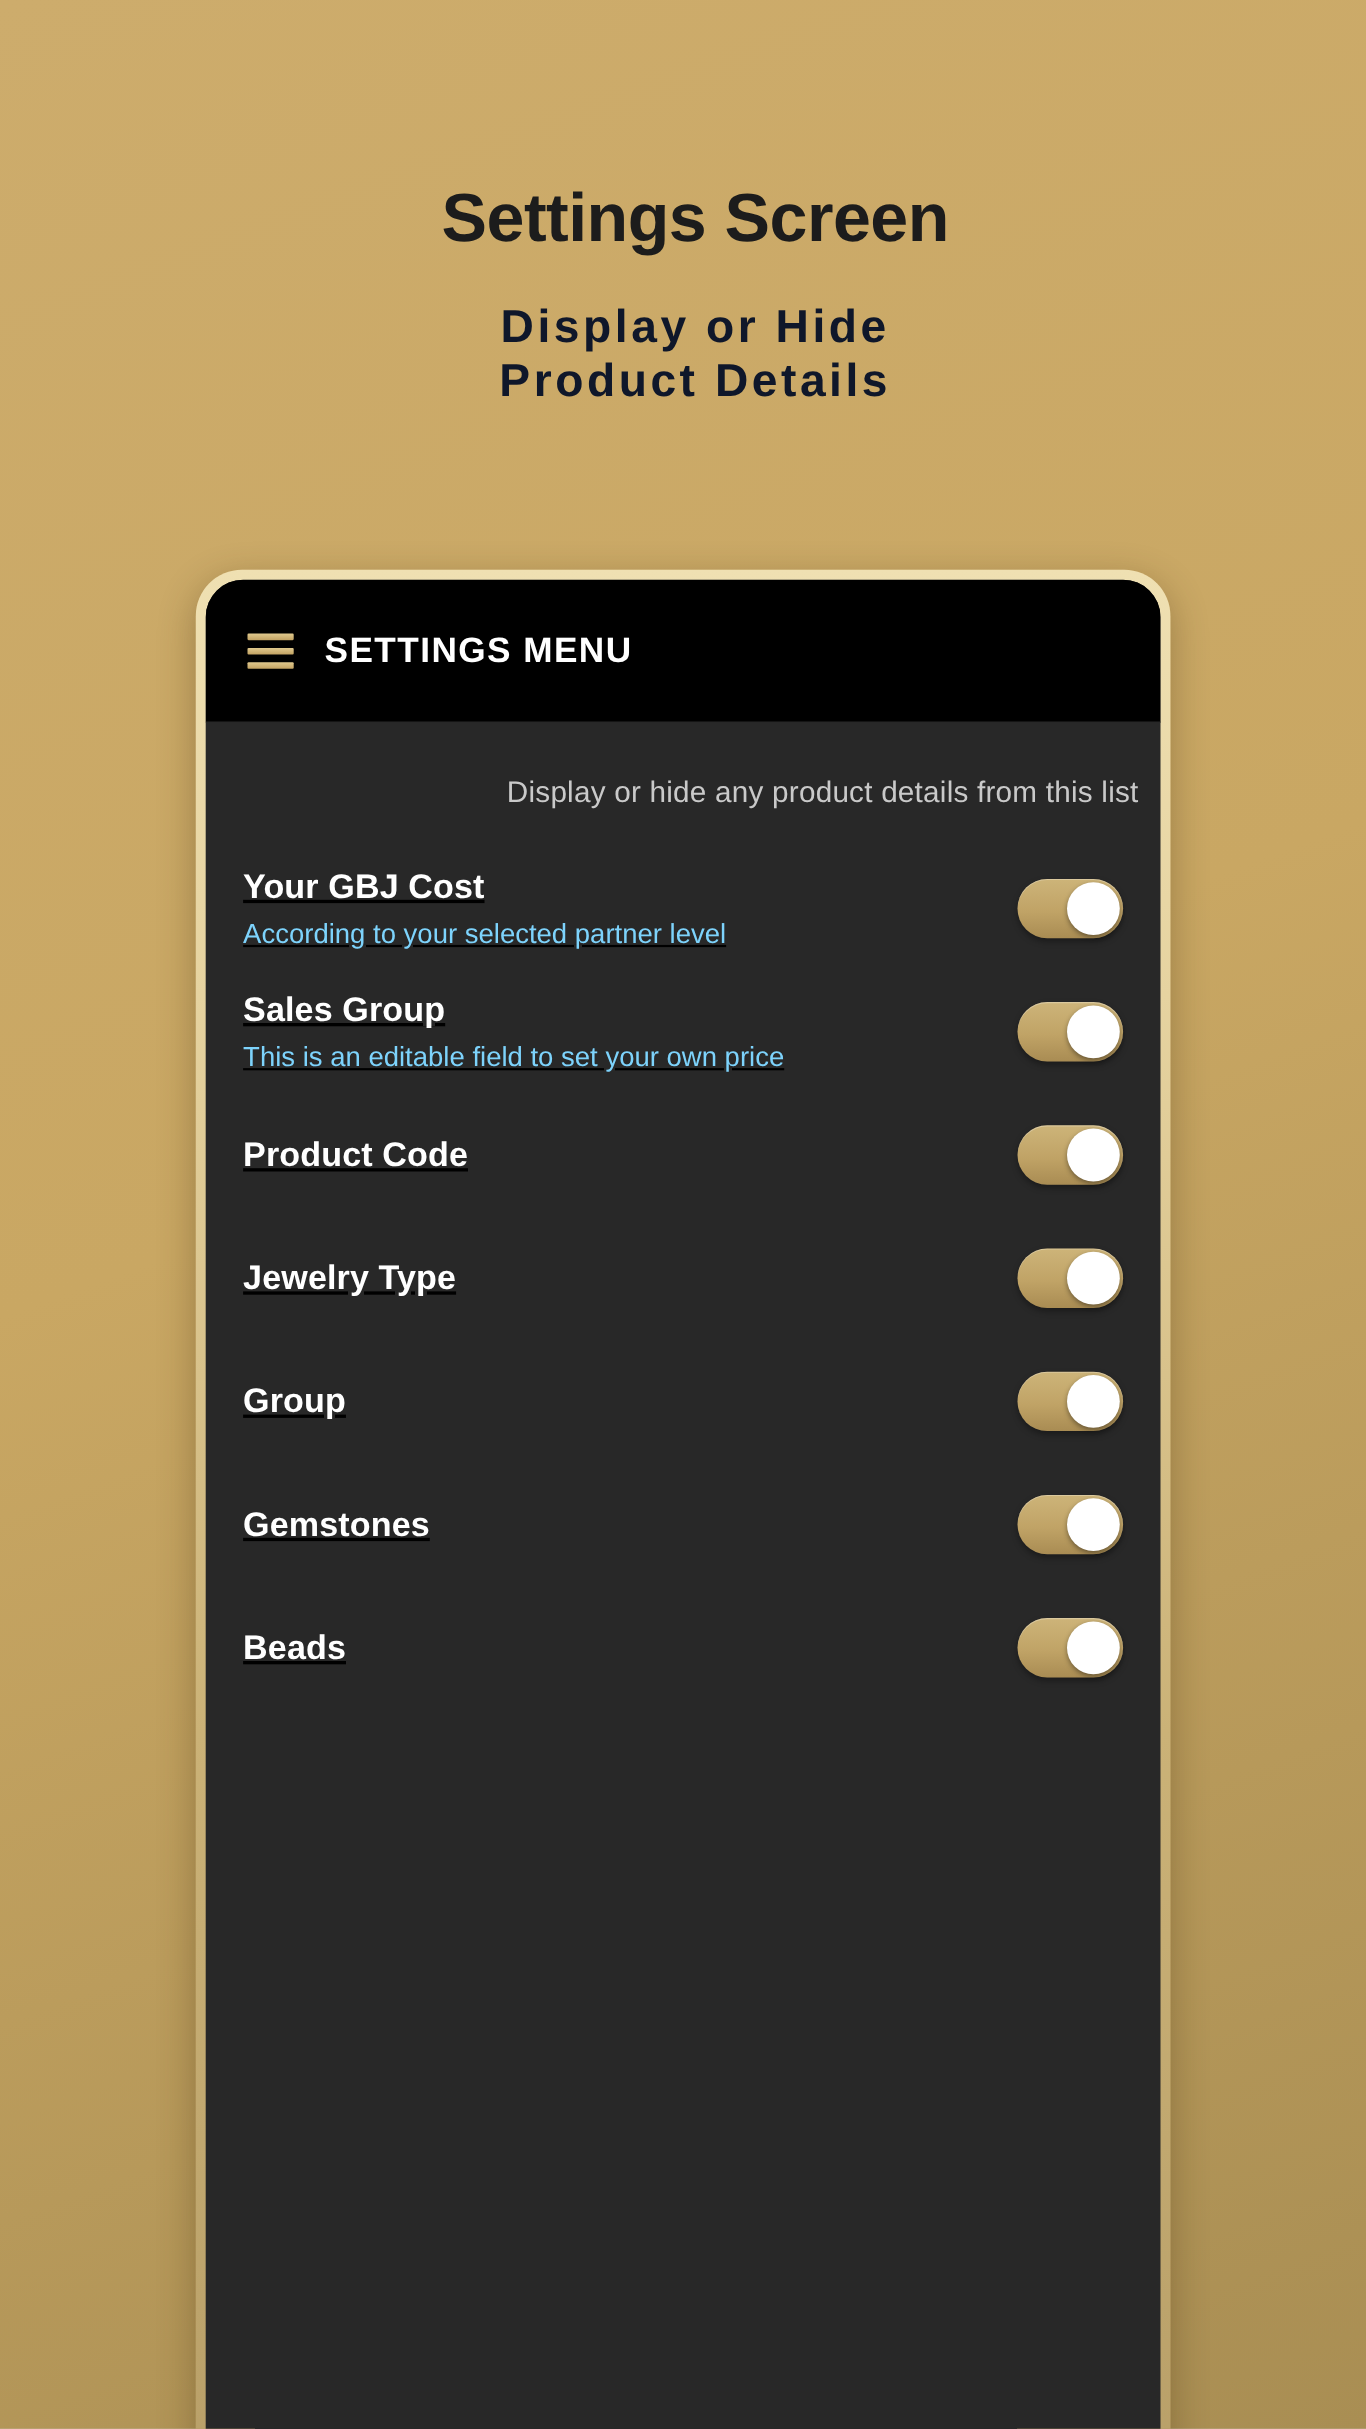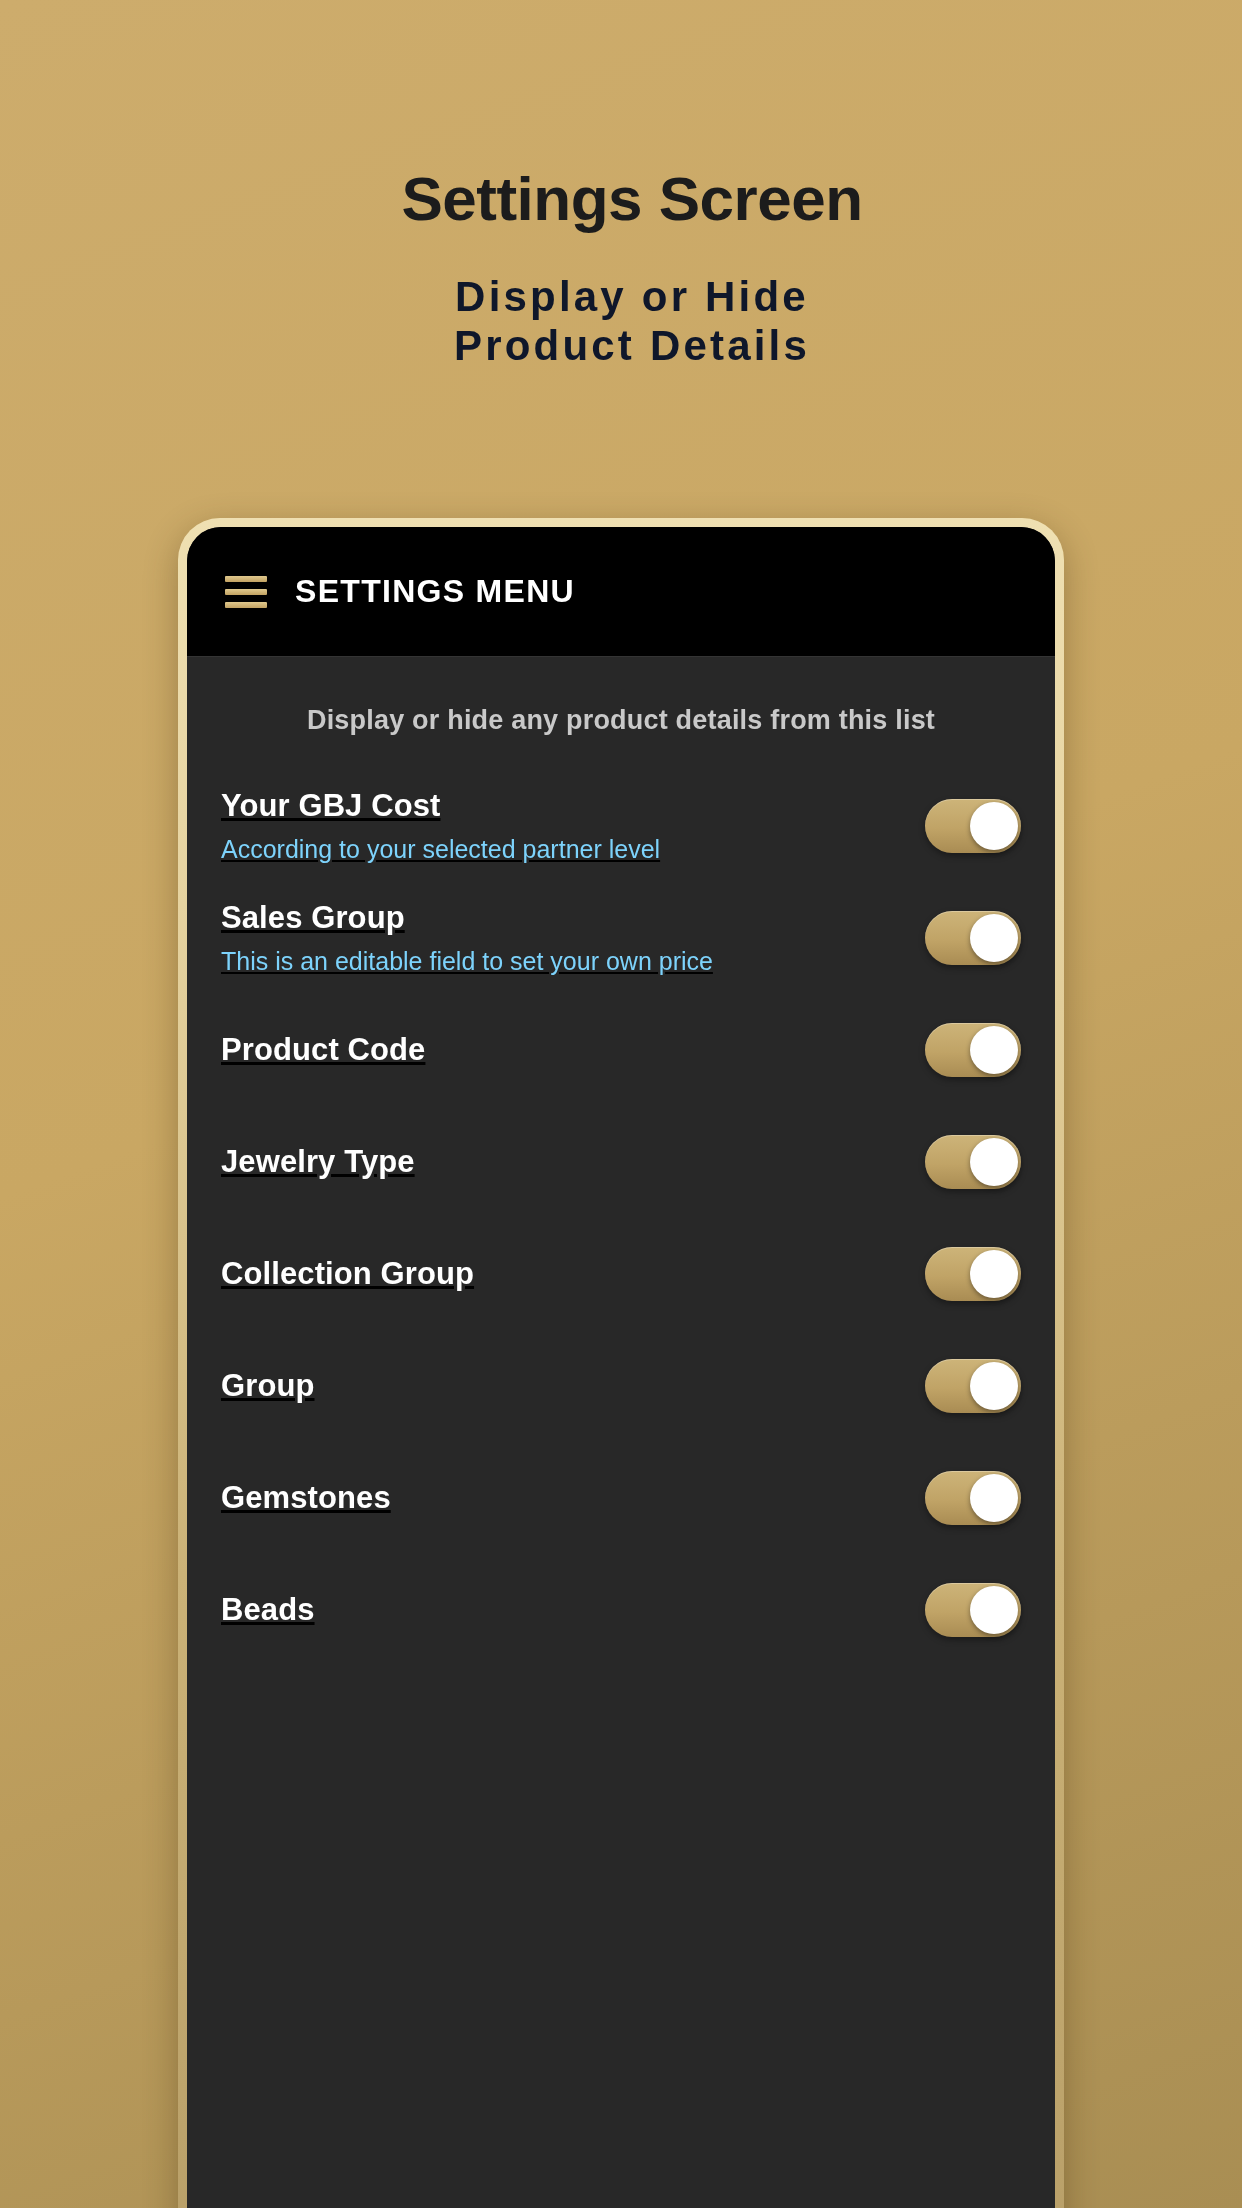--- a/index.html
+++ b/index.html
@@ -70,24 +70,24 @@
   #appbar-title {
     margin-left: 28px;
     color:#ffffff;
     font-size: 32px;
     font-weight: 700;
     letter-spacing: 1.3px;
   }
 
   
   #hint {
-    text-align:center;
+    text-align:right;
     color:#c9c9c9;
     font-size: 27px;
-    font-weight: 700;
+    font-weight: 400;
     padding: 48px 20px 6px 20px;
     letter-spacing: 0.2px;
   }
 
   
   #rows { padding: 28px 34px 0 34px; text-decoration: underline; }
 
   .row {
     display:flex;
     align-items:center;
@@ -189,28 +189,20 @@
         <div class="row">
           <div class="row-text">
             <div class="row-label">Jewelry Type</div>
           </div>
           <div class="toggle">
             <div class="knob"></div>
           </div>
         </div>
         <div class="row">
           <div class="row-text">
-            <div class="row-label">Collection Group</div>
-          </div>
-          <div class="toggle">
-            <div class="knob"></div>
-          </div>
-        </div>
-        <div class="row">
-          <div class="row-text">
             <div class="row-label">Group</div>
           </div>
           <div class="toggle">
             <div class="knob"></div>
           </div>
         </div>
         <div class="row">
           <div class="row-text">
             <div class="row-label">Gemstones</div>
           </div>

